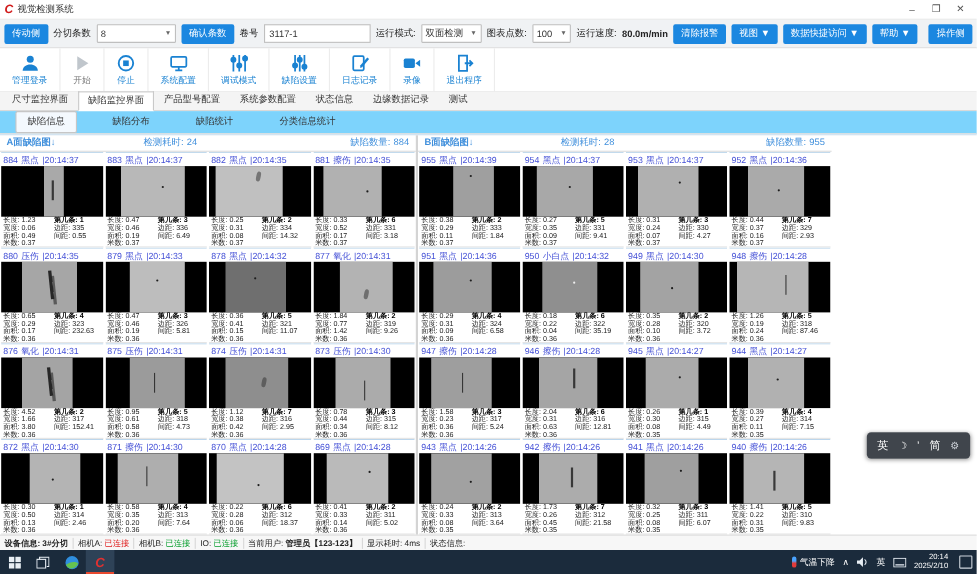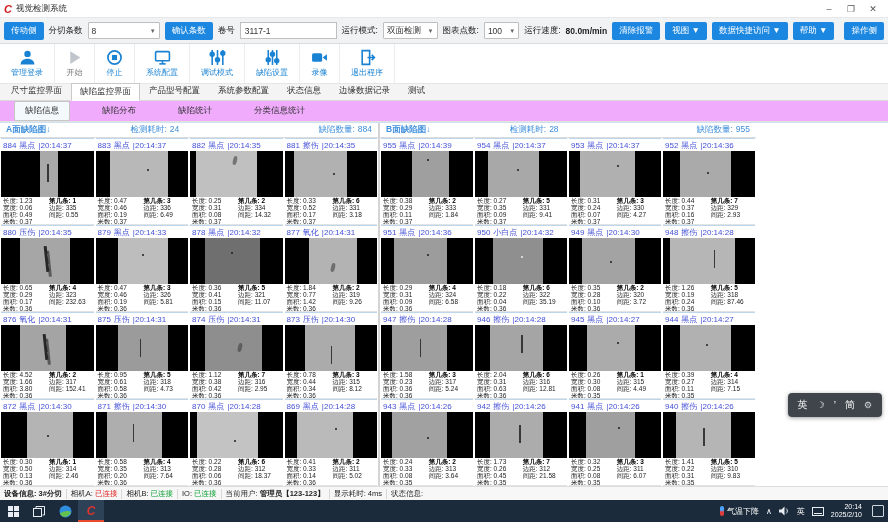--- a/index.html
+++ b/index.html
@@ -28,21 +28,21 @@
   .tool-item svg { width:17px; height:17px; }
   .tool-item .tlab { font-size:8px; color:#1a82d2; margin-top:1px; white-space:nowrap; }
   .tool-item.disabled .tlab { color:#777; }
 
   
   .tabs { height:17px; background:#f4f4f4; display:flex; align-items:flex-end; padding-left:2px; border-bottom:1px solid #d9d9d9; }
   .tab { font-size:8.5px; color:#333; padding:2px 8px 2px; cursor:pointer; border:1px solid transparent; }
   .tab.active { background:#fff; border:1px solid #c9c9c9; border-bottom:1px solid #fff; margin-bottom:-1px; }
 
   
-  .subtabs { height:21px; background:#f0abfc; display:flex; align-items:center; padding-left:14px; gap:22px; border-bottom:1px solid #e2e2e2; }
+  .subtabs { height:21px; background:#7dd3fc; display:flex; align-items:center; padding-left:14px; gap:22px; border-bottom:1px solid #e2e2e2; }
   .subtab { font-size:8.5px; color:#333; padding:3px 10px; cursor:pointer; }
   .subtab.active { border:1px solid #c6c6c6; background:#f4f9fe; border-radius:2px; }
 
   
   .panels { height:364px; display:flex; border-top:1px solid #cfe0ef; }
   .panel { width:378px; display:flex; flex-direction:column; }
   .panel + .panel { border-left:2px solid #d4d4d4; }
   .panel-header { height:16px; display:flex; align-items:center; padding:0 6px; border-bottom:1px solid #dcdcdc; color:#3f8fdc; font-size:8.5px; }
   .panel-header .ptitle { font-weight:bold; width:34%; }
   .panel-header .ptime { width:38%; }
@@ -178,20 +178,27 @@
   <div class="tool-item">
     <svg viewBox="0 0 16 16" stroke="#1a82d2" stroke-width="1.5" fill="#1a82d2">
         <line x1="4" y1="1" x2="4" y2="15"></line>
         <line x1="8" y1="1" x2="8" y2="15"></line>
         <line x1="12" y1="1" x2="12" y2="15"></line>
         <circle cx="4" cy="10" r="1.8"></circle>
         <circle cx="8" cy="5" r="1.8"></circle>
         <circle cx="12" cy="11" r="1.8"></circle>
       </svg>
     <span class="tlab">缺陷设置</span>
+  </div>
+  <div class="tool-item">
+    <svg viewBox="0 0 16 16">
+        <rect x="2" y="2" width="9" height="12" rx="1" fill="none" stroke="#1a82d2" stroke-width="1.5"></rect>
+        <path d="M8 10l6-7 1.6 1.4-6 7L8 12z" fill="#1a82d2"></path>
+      </svg>
+    <span class="tlab">日志记录</span>
   </div>
   <div class="tool-item">
     <svg viewBox="0 0 16 16">
         <rect x="1" y="4" width="9.5" height="8" rx="1.5" fill="#1a82d2"></rect>
         <path d="M11 8l4-3v6z" fill="#1a82d2"></path>
       </svg>
     <span class="tlab">录像</span>
   </div>
   <div class="tool-item">
     <svg viewBox="0 0 16 16">

